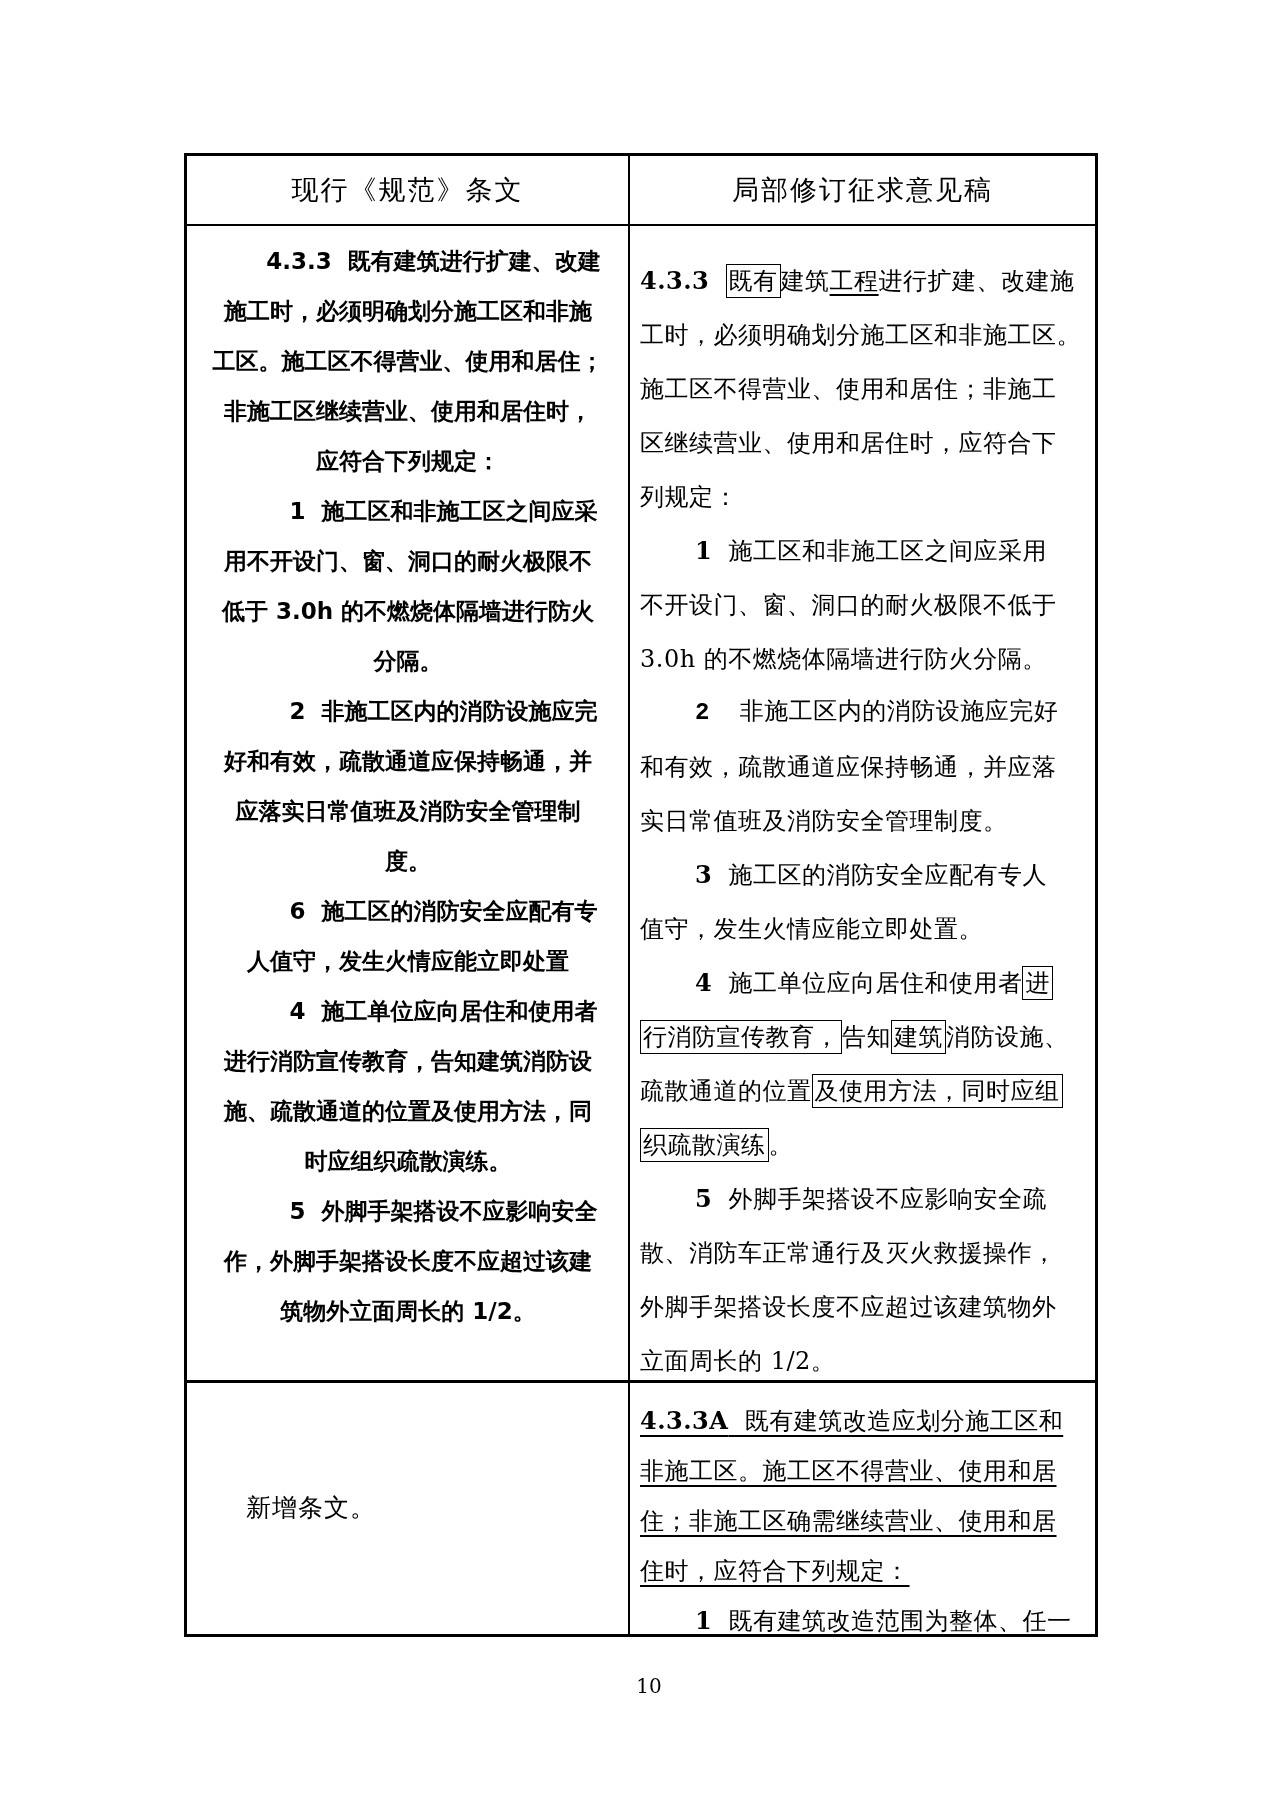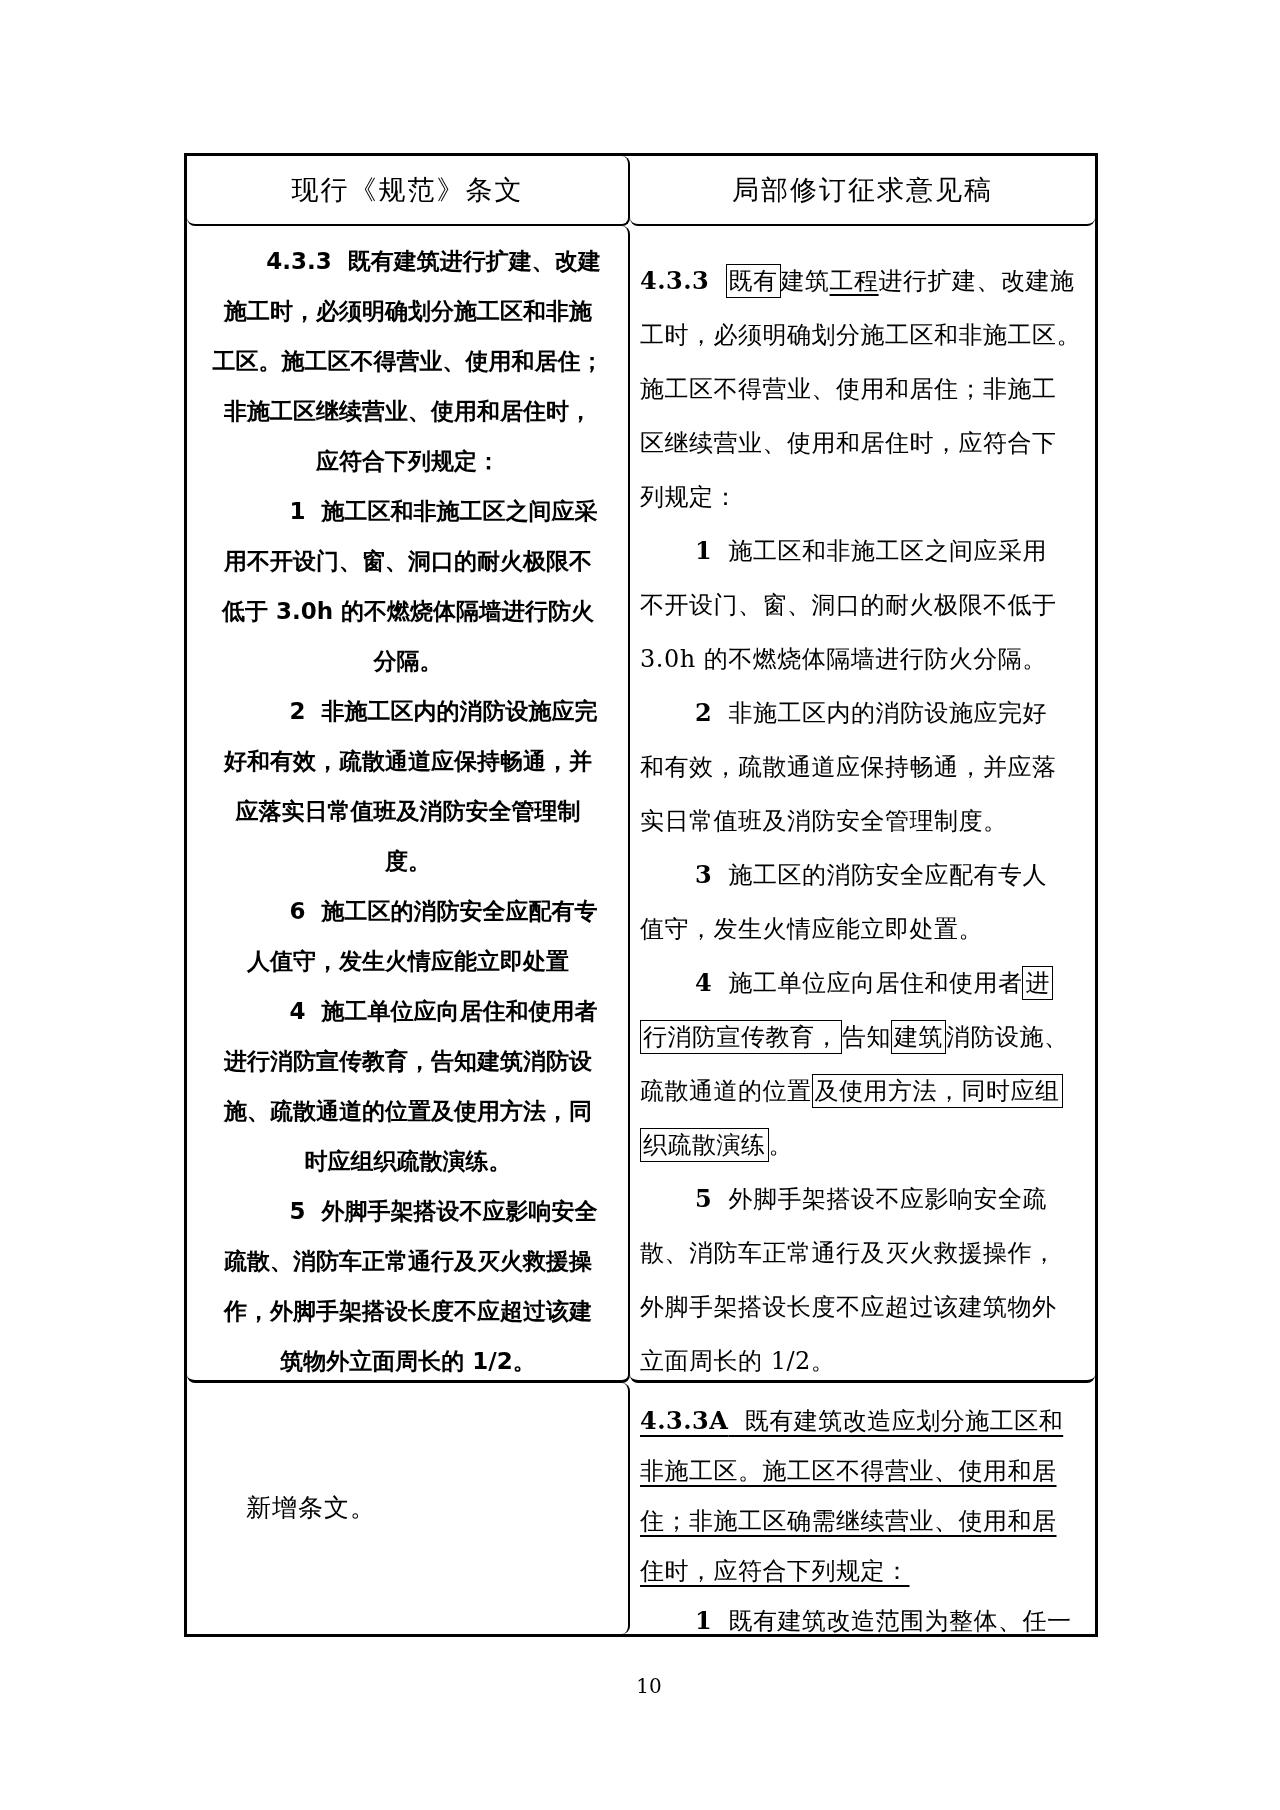--- a/index.html
+++ b/index.html
@@ -24,21 +24,20 @@
     box-sizing: border-box;
     border: 3px solid #000000;
     display: grid;
     grid-template-columns: 443px 1fr;
     grid-template-rows: 70px 1157px 1fr;
   }
   .cell {
     box-sizing: border-box;
     position: relative;
     overflow: hidden;
-    border-radius: 8px;
   }
   .col-left  { border-right: 2px solid #000000; }
   .hdr       { border-bottom: 2px solid #000000;
                display: flex; align-items: center; justify-content: center;
                font-family: "DejaVu Serif", "Liberation Serif", serif;
                font-size: 27px; letter-spacing: 2px; }
   .r1        { border-bottom: 3px solid #000000; }
 
   
   .body-left {
@@ -131,34 +130,33 @@
         <div class="line"><span>好和有效，疏散通道应保持畅通，并</span></div>
         <div class="line"><span>应落实日常值班及消防安全管理制</span></div>
         <div class="line"><span>度。</span></div>
         <div class="line" style="text-indent: 71px;"><span>6  施工区的消防安全应配有专</span></div>
         <div class="line"><span>人值守，发生火情应能立即处置</span></div>
         <div class="line" style="text-indent: 71px;"><span>4  施工单位应向居住和使用者</span></div>
         <div class="line"><span>进行消防宣传教育，告知建筑消防设</span></div>
         <div class="line"><span>施、疏散通道的位置及使用方法，同</span></div>
         <div class="line"><span>时应组织疏散演练。</span></div>
         <div class="line" style="text-indent: 71px;"><span>5  外脚手架搭设不应影响安全</span></div>
-        <div class="line"><span>疏散、消防车正常通行及灭火救援操</span></div>
         <div class="line"><span>作，外脚手架搭设长度不应超过该建</span></div>
         <div class="line"><span>筑物外立面周长的 1/2。</span></div>
       </div>
     <div class="cell r1 body-right">
         <div class="line"><span class="bold">4.3.3</span><span>  </span><span class="boxed">既有</span><span>建筑</span><span class="underlined">工程</span><span>进行扩建、改建施</span></div>
         <div class="line"><span>工时，必须明确划分施工区和非施工区。</span></div>
         <div class="line"><span>施工区不得营业、使用和居住；非施工</span></div>
         <div class="line"><span>区继续营业、使用和居住时，应符合下</span></div>
         <div class="line"><span>列规定：</span></div>
         <div class="line" style="text-indent: 55px;"><span class="bold">1</span><span>  施工区和非施工区之间应采用</span></div>
         <div class="line"><span>不开设门、窗、洞口的耐火极限不低于</span></div>
         <div class="line"><span>3.0h 的不燃烧体隔墙进行防火分隔。</span></div>
-        <div class="line" style="text-indent: 55px;"><span class="bold">2</span><span>  非施工区内的消防设施应完好</span></div>
+        <div class="line" style="text-indent: 55px; font-family: Liberation Mono, monospace;"><span class="bold">2</span><span>  非施工区内的消防设施应完好</span></div>
         <div class="line"><span>和有效，疏散通道应保持畅通，并应落</span></div>
         <div class="line"><span>实日常值班及消防安全管理制度。</span></div>
         <div class="line" style="text-indent: 55px;"><span class="bold">3</span><span>  施工区的消防安全应配有专人</span></div>
         <div class="line"><span>值守，发生火情应能立即处置。</span></div>
         <div class="line" style="text-indent: 55px;"><span class="bold">4</span><span>  施工单位应向居住和使用者</span><span class="boxed">进</span></div>
         <div class="line"><span class="boxed">行消防宣传教育，</span><span>告知</span><span class="boxed">建筑</span><span>消防设施、</span></div>
         <div class="line"><span>疏散通道的位置</span><span class="boxed">及使用方法，同时应组</span></div>
         <div class="line"><span class="boxed">织疏散演练</span><span>。</span></div>
         <div class="line" style="text-indent: 55px;"><span class="bold">5</span><span>  外脚手架搭设不应影响安全疏</span></div>
         <div class="line"><span>散、消防车正常通行及灭火救援操作，</span></div>

